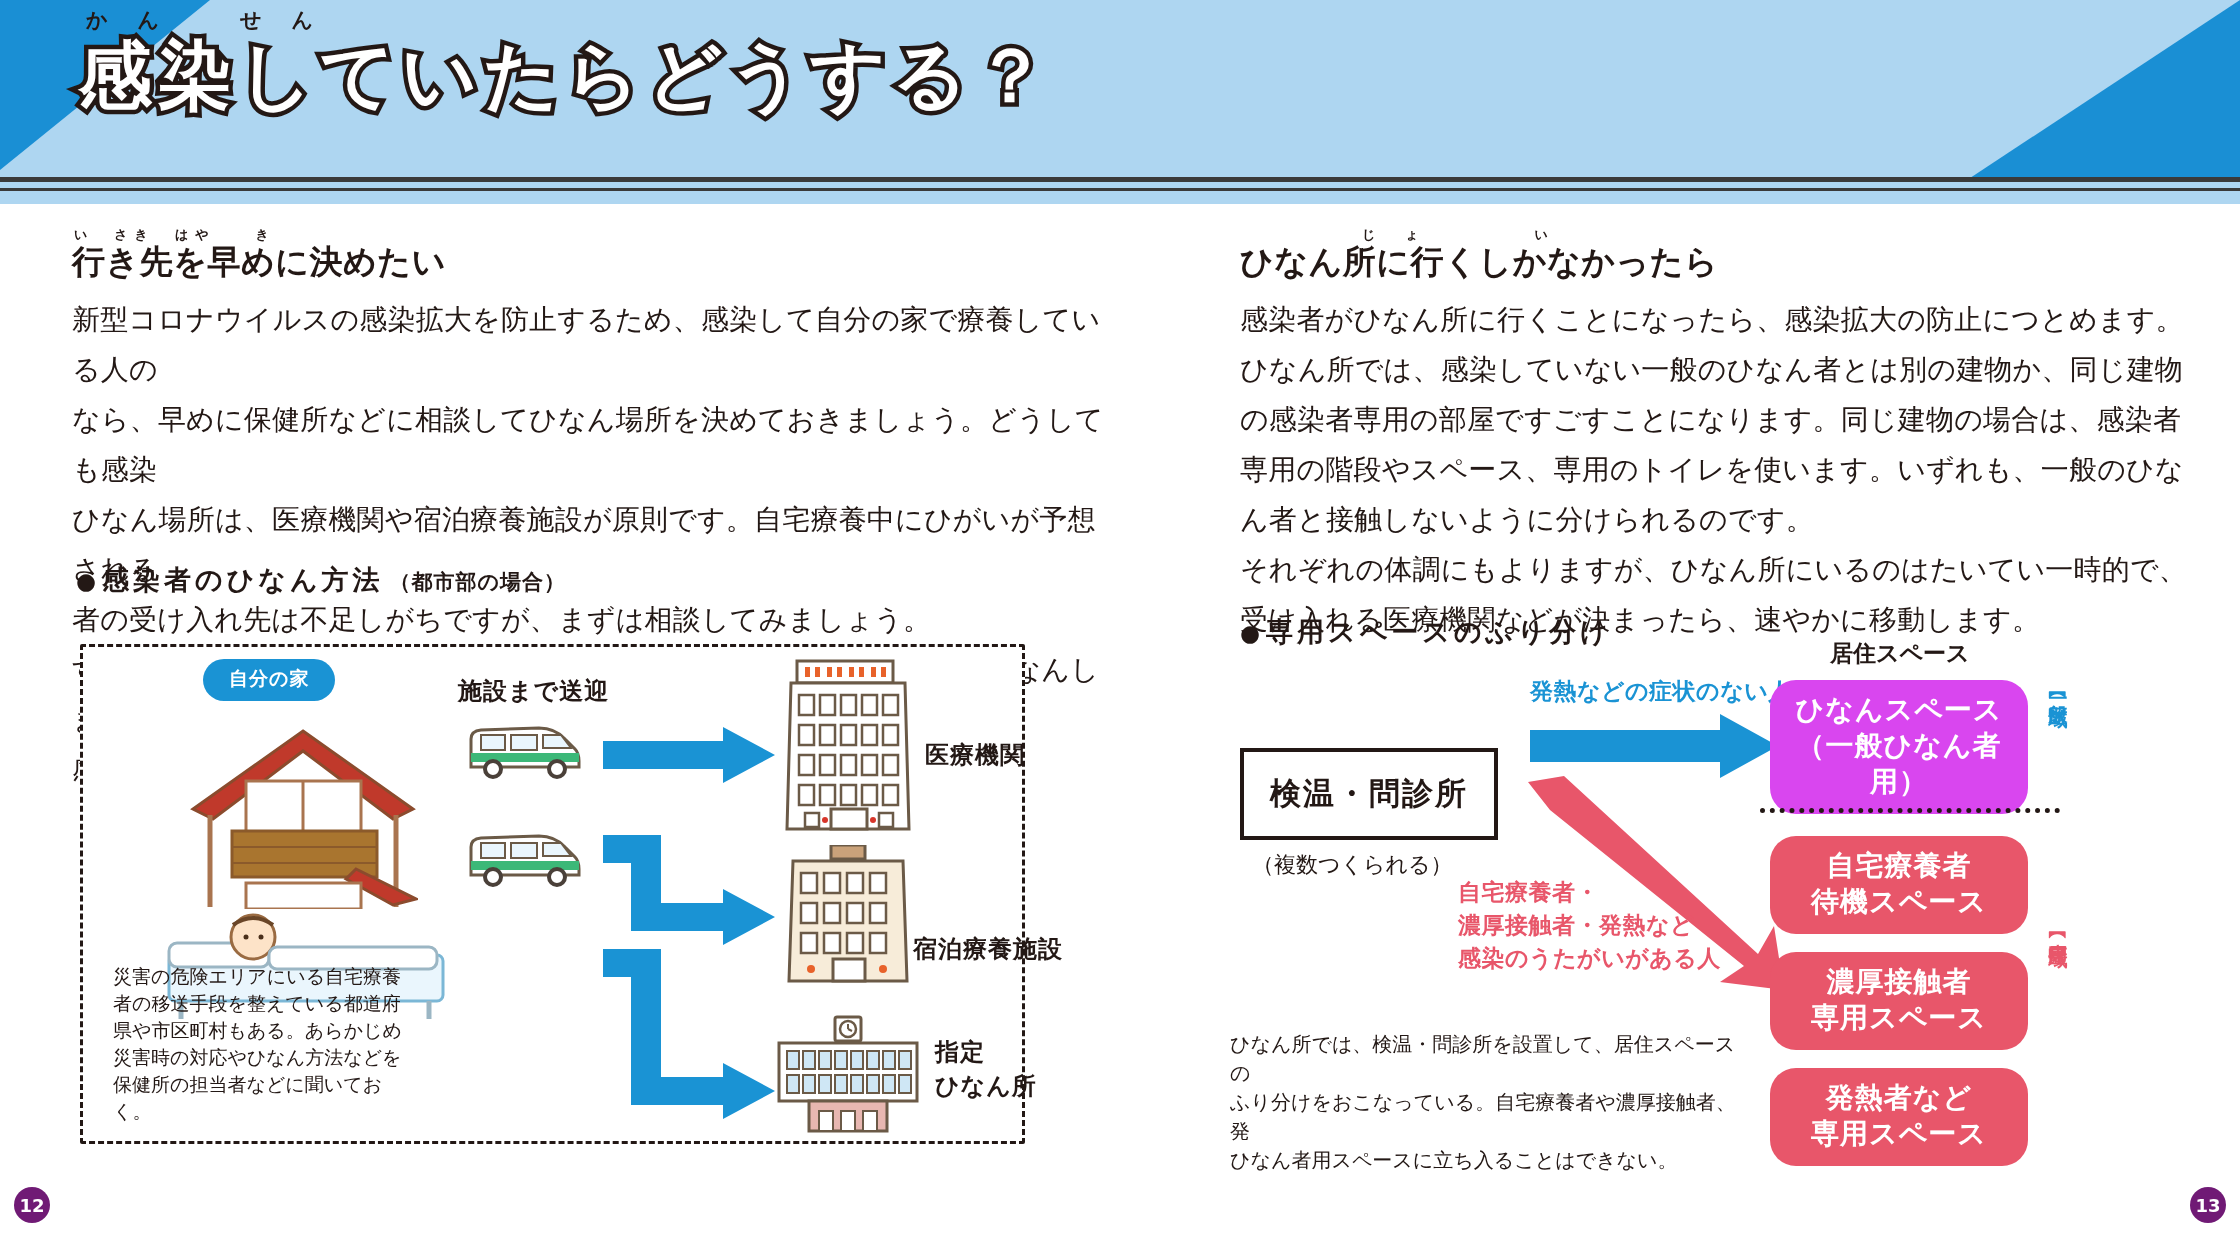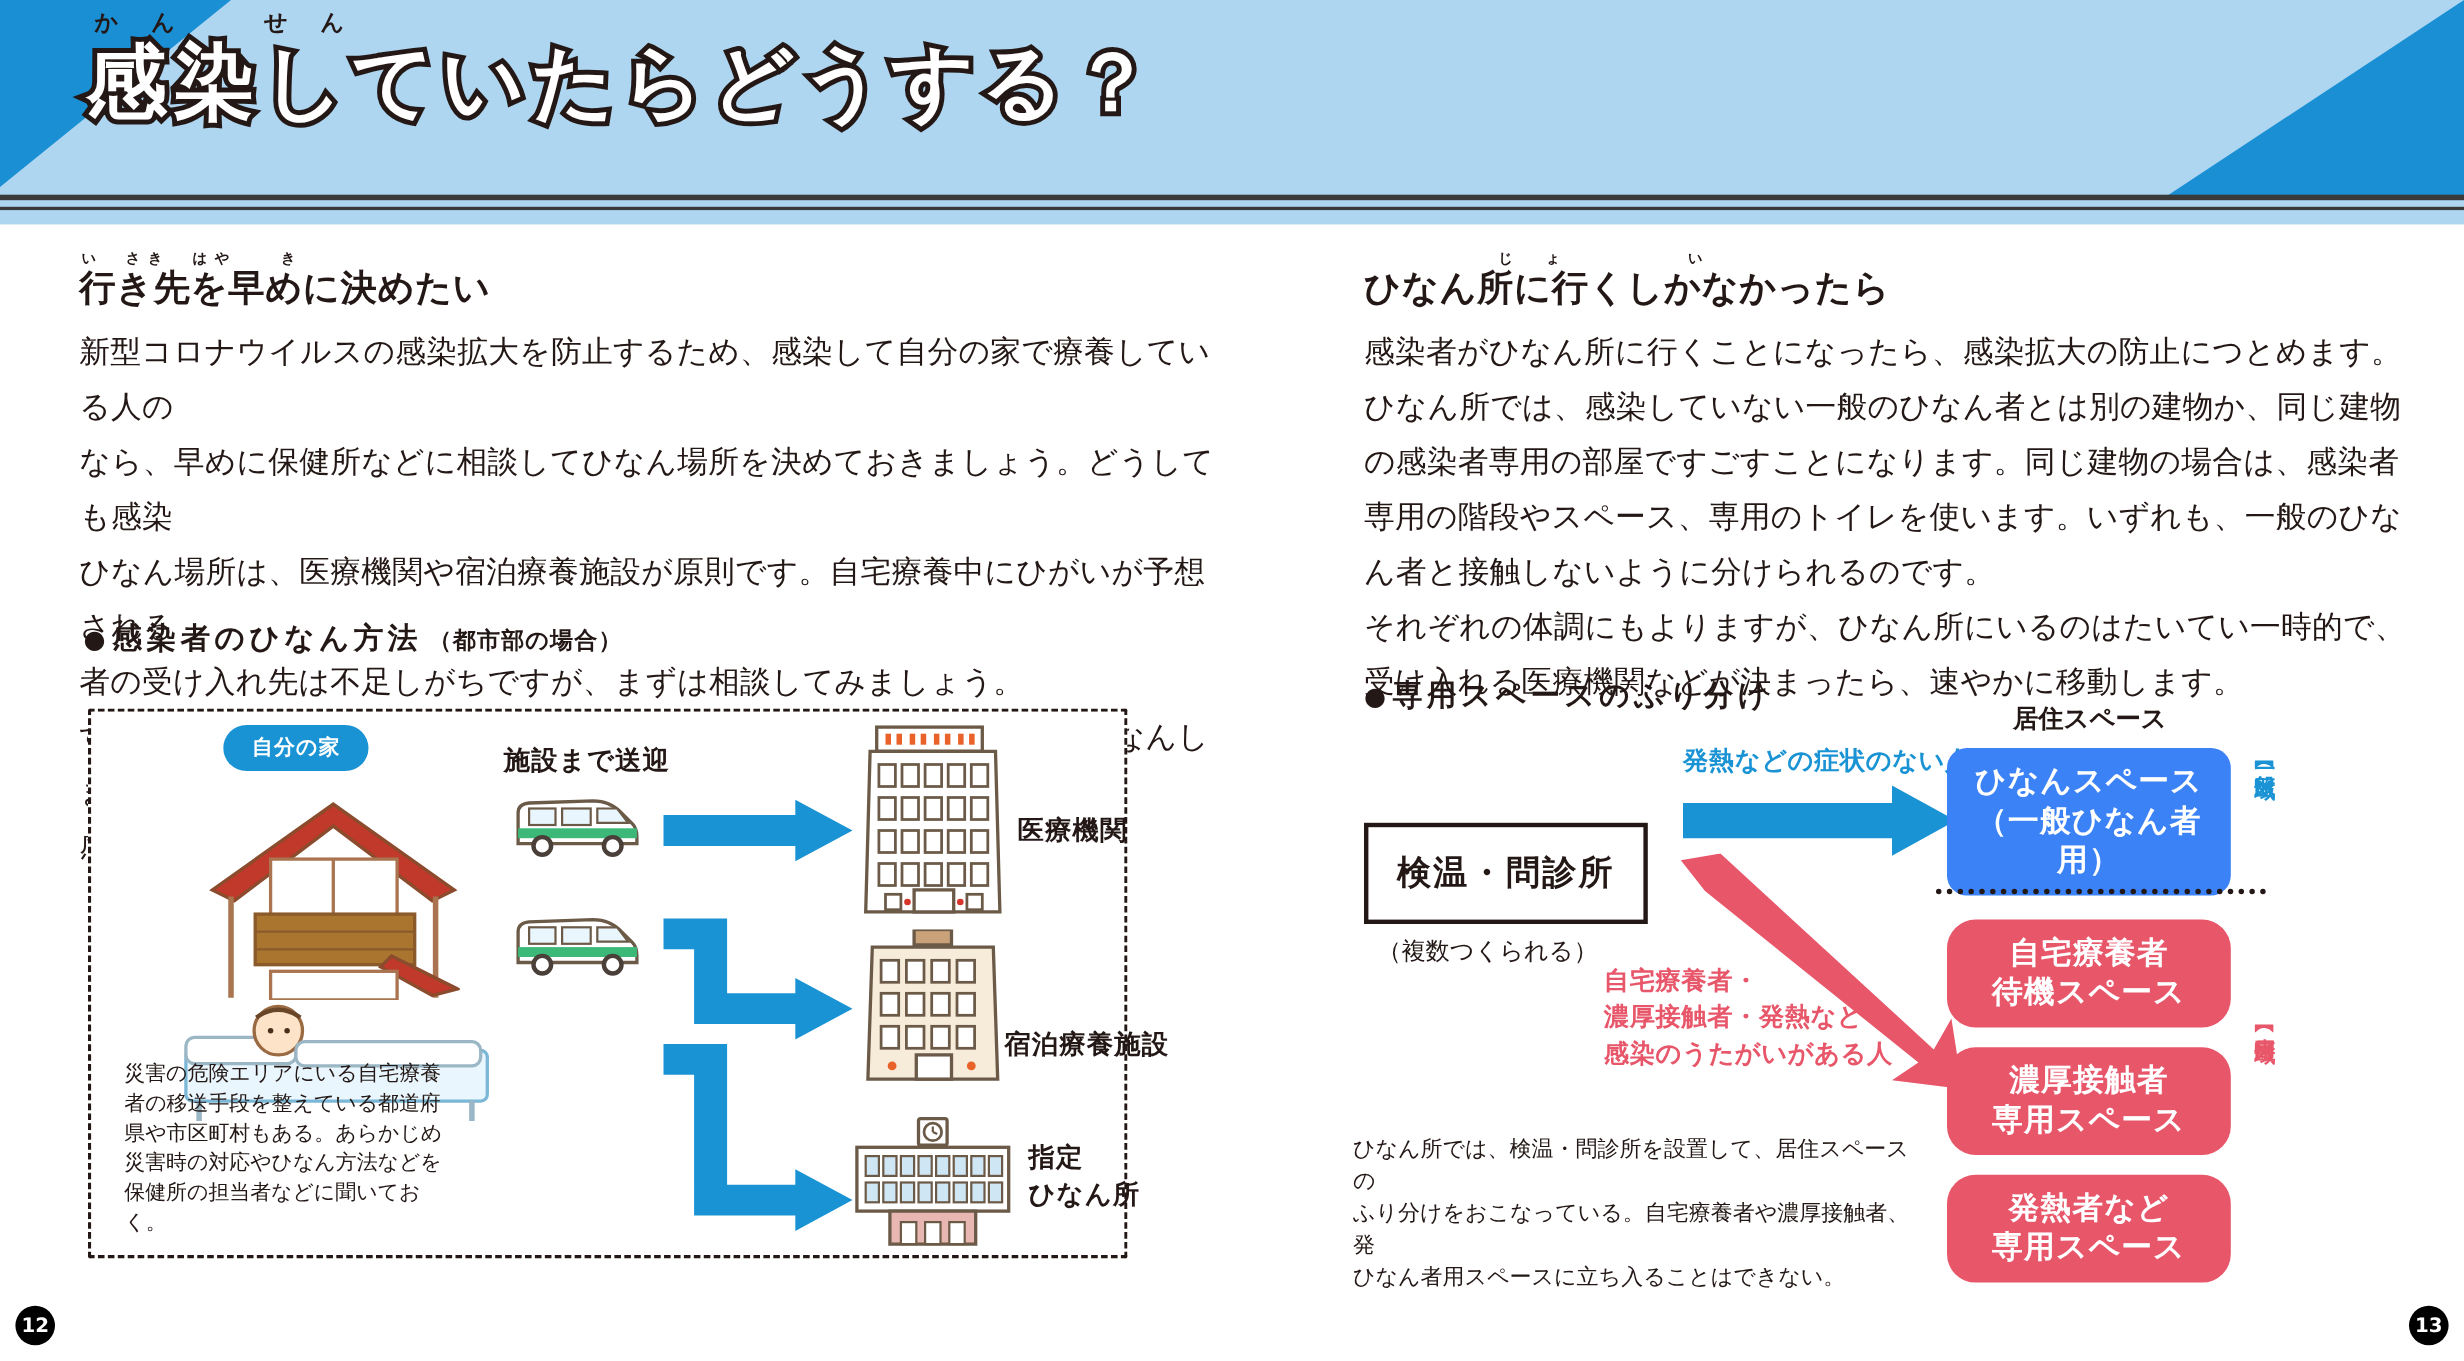--- a/index.html
+++ b/index.html
@@ -115,21 +115,21 @@
   .arr-label-red {
     position: absolute; color:#e8566a; font-size: 23px; font-weight: 700;
     line-height: 33px; letter-spacing: .5px; white-space: nowrap;
   }
 
   .rbox {
     position:absolute; width: 258px; border-radius: 26px;
     color:#fff; font-weight: 700; font-size: 28px; text-align:center;
     padding: 12px 0 14px; line-height: 36px; letter-spacing: 1px;
   }
-  .rbox.blue { background:#3b82f6;border-radius:18px; }
+  .rbox.blue { background:#d946ef; }
   .rbox.red  { background:#e8566a; }
 
   .zone-label {
     position:absolute; writing-mode: vertical-rl; font-size: 19px;
     font-weight: 700; letter-spacing: 2px; white-space: nowrap;
   }
   .zone-label.blue { color:#1a93d4; }
   .zone-label.red  { color:#e8566a; }
   .zone-top-label {
     position:absolute; font-size: 23px; font-weight:700; color:#231815; white-space:nowrap;
@@ -137,21 +137,21 @@
   .dotted-sep {
     position:absolute; height: 0; border-top: 5px dotted #231815;
   }
   .cap-text {
     position:absolute; font-size: 20px; line-height: 29px; color:#231815; width: 520px;
   }
 
   
   .pagenum {
     position: absolute; bottom: 14px; width: 36px; height: 36px;
-    border-radius: 50%; background: #000000; color:#fff;
+    border-radius: 50%; background: #701a75; color:#fff;
     font-size: 18px; font-weight: 700;
     display:flex; align-items:center; justify-content:center;text-align:center;
   }
   .pagenum.left { left: 14px; }
   .pagenum.right { right: 14px; }
 </style>
 </head>
 <body>
 
 <div id="page">

